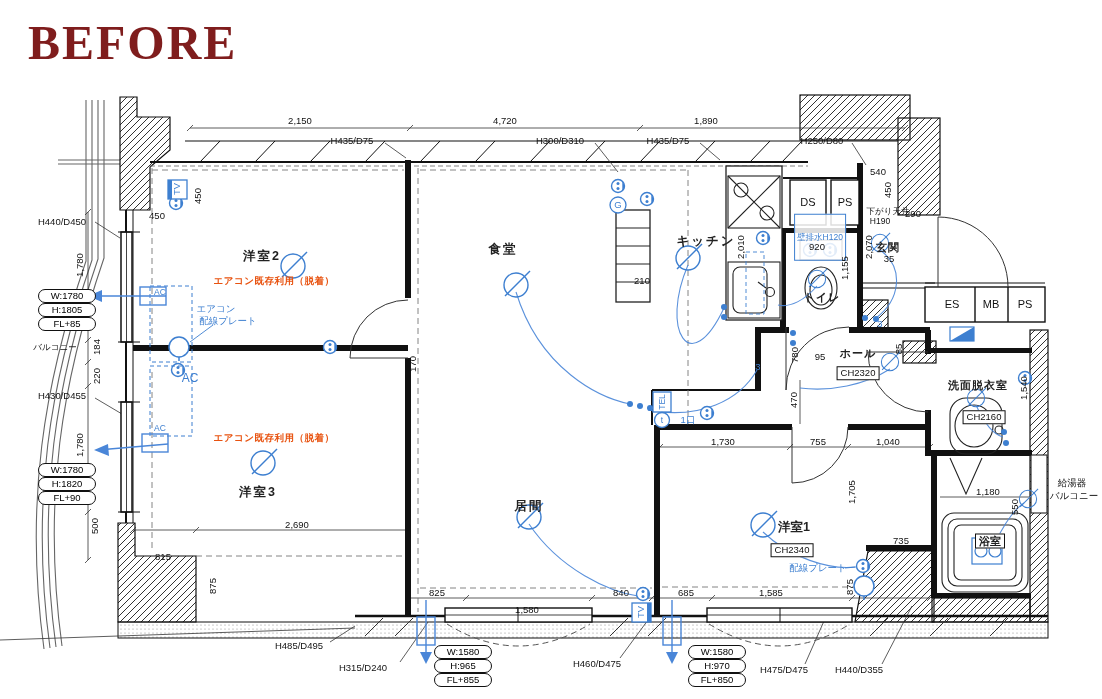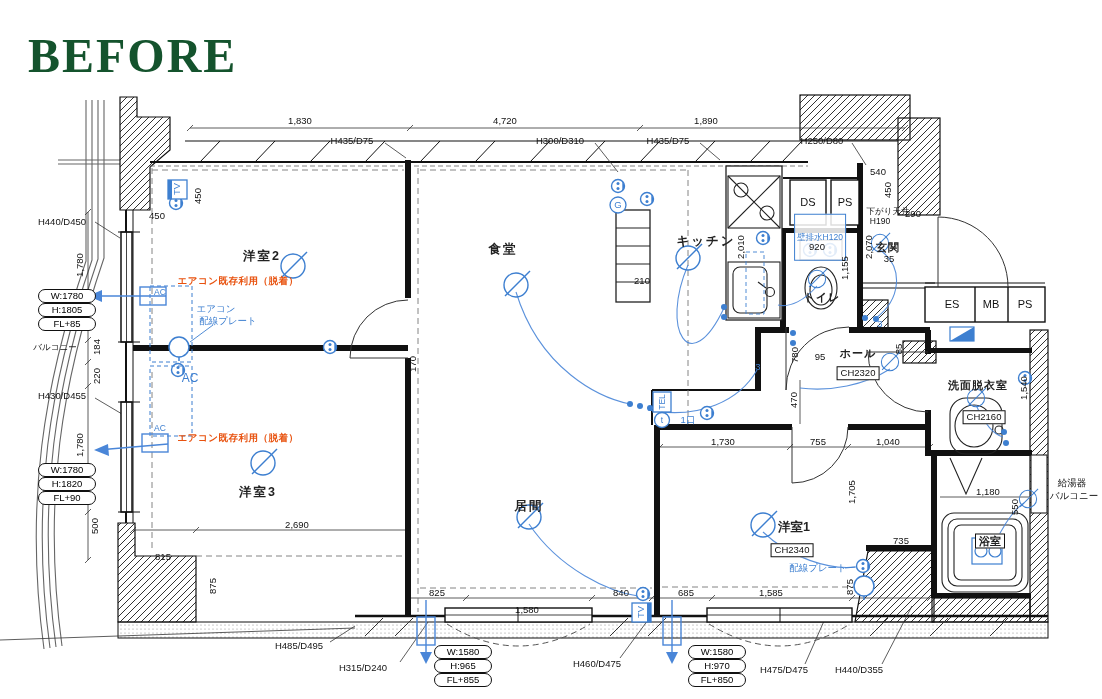--- a/index.html
+++ b/index.html
@@ -1,27 +1,27 @@
 <!DOCTYPE html>
 <html><head>
 <meta charset="utf-8">
 <style>
   html,body{margin:0;padding:0;background:#fff;}
   #stage{position:relative;width:1102px;height:699px;background:#fff;overflow:hidden;
          font-family:"Liberation Sans",sans-serif;}
   #stage svg{position:absolute;left:0;top:0;}
-  .title{position:absolute;left:28px;top:28px;font-family:"Liberation Serif","DejaVu Serif",serif;
-         font-size:48px;font-weight:700;letter-spacing:2px;color:#14532d;}
+  .title{position:absolute;left:28px;top:15px;font-family:"Liberation Serif","DejaVu Serif",serif;
+         font-size:48px;font-weight:700;letter-spacing:2px;color:#7f1d1d;}
   .lbl{position:absolute;white-space:nowrap;font-size:9.5px;color:#111;line-height:1;
        transform:translate(-50%,-50%);}
   .r{transform:translate(-50%,-50%) rotate(-90deg);}
   .room{font-size:12.5px;letter-spacing:2px;font-weight:bold;color:#222;}
   .room.sm{font-size:11px;letter-spacing:1px;}
   .blue{color:#3d7fd0;}
-  .orange{color:#e8520f;font-weight:bold;letter-spacing:.5px;}
+  .orange{color:#e8520f;font-weight:bold;letter-spacing:.5px;margin-left:36px;}
   .box{border:1.3px solid #111;background:#fff;padding:1px 3px;font-size:9.5px;}
   .bbox{border:1px solid #3d7fd0;background:rgba(255,255,255,.85);padding:18px 2px;}
   .wrow{position:absolute;width:56px;text-align:center;border:1.3px solid #111;border-radius:8px;
         background:#fff;font-size:9.5px;line-height:12px;transform:translate(-50%,-50%);}
   .tiny{font-size:8.5px;}
 </style>
 </head>
 <body>
 
 <div id="stage">
@@ -319,21 +319,21 @@
           <polygon points="426,664 420,652 432,652" fill="#4a86d8" stroke="none"></polygon>
       <rect x="663" y="617" width="18" height="28"></rect>
           <line x1="672" y1="600" x2="672" y2="658"></line>
           <polygon points="672,664 666,652 678,652" fill="#4a86d8" stroke="none"></polygon>
     </g>
   </g>
 </svg>
 
 <div class="title">BEFORE</div>
 
-<span class="lbl" style="left:300px;top:121px">1,830</span>
+<span class="lbl" style="left:300px;top:121px">2,150</span>
 <span class="lbl" style="left:352px;top:141px">H435/D75</span>
 <span class="lbl" style="left:505px;top:121px">4,720</span>
 <span class="lbl" style="left:560px;top:141px">H300/D310</span>
 <span class="lbl" style="left:706px;top:121px">1,890</span>
 <span class="lbl" style="left:668px;top:141px">H435/D75</span>
 <span class="lbl" style="left:822px;top:141px">H250/D80</span>
 
 <span class="lbl" style="left:62px;top:222px">H440/D450</span>
 <span class="wrow" style="left:67px;top:296px">W:1780</span>
 <span class="wrow" style="left:67px;top:310px">H:1805</span>

